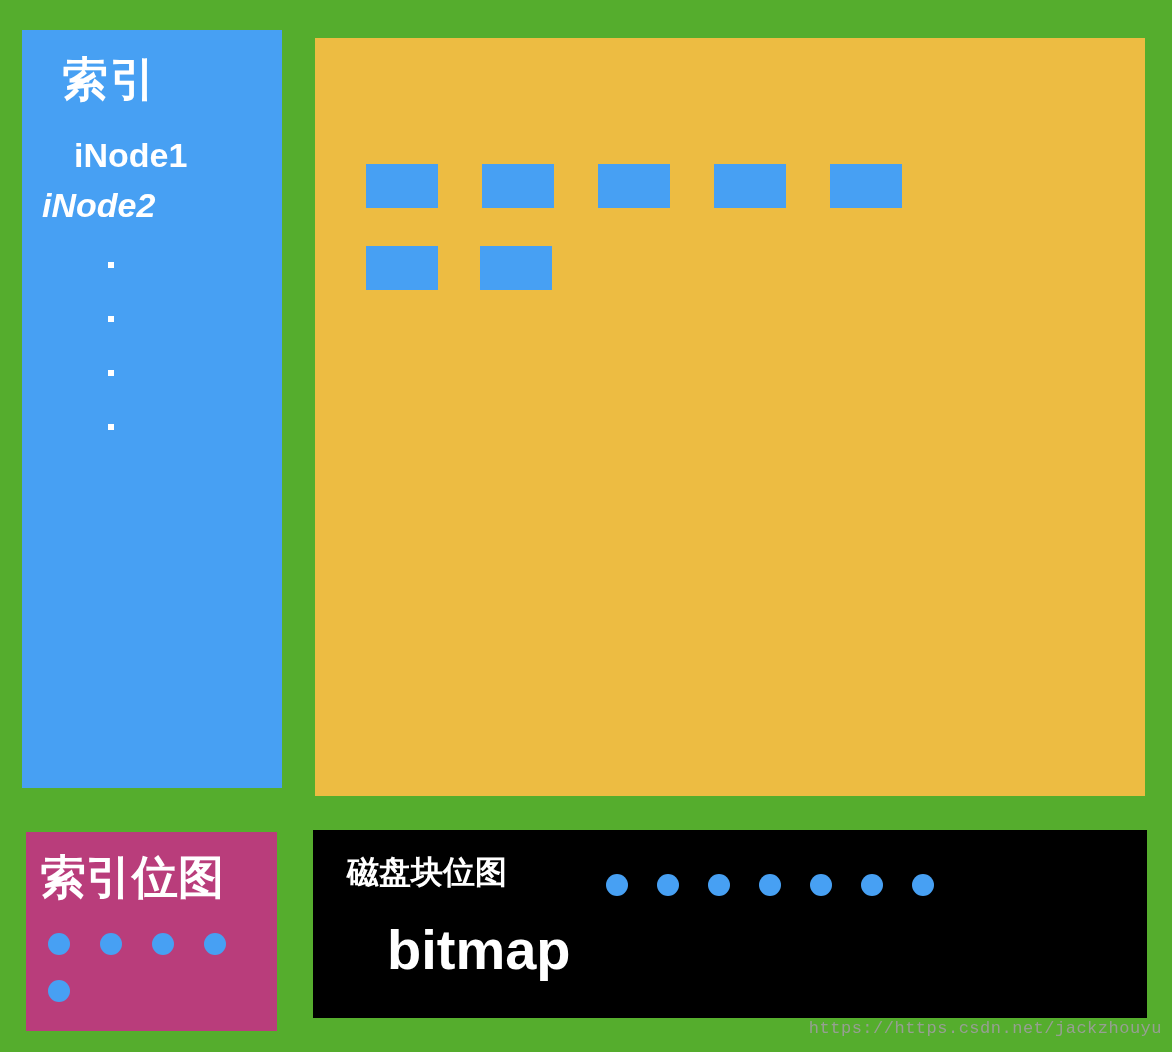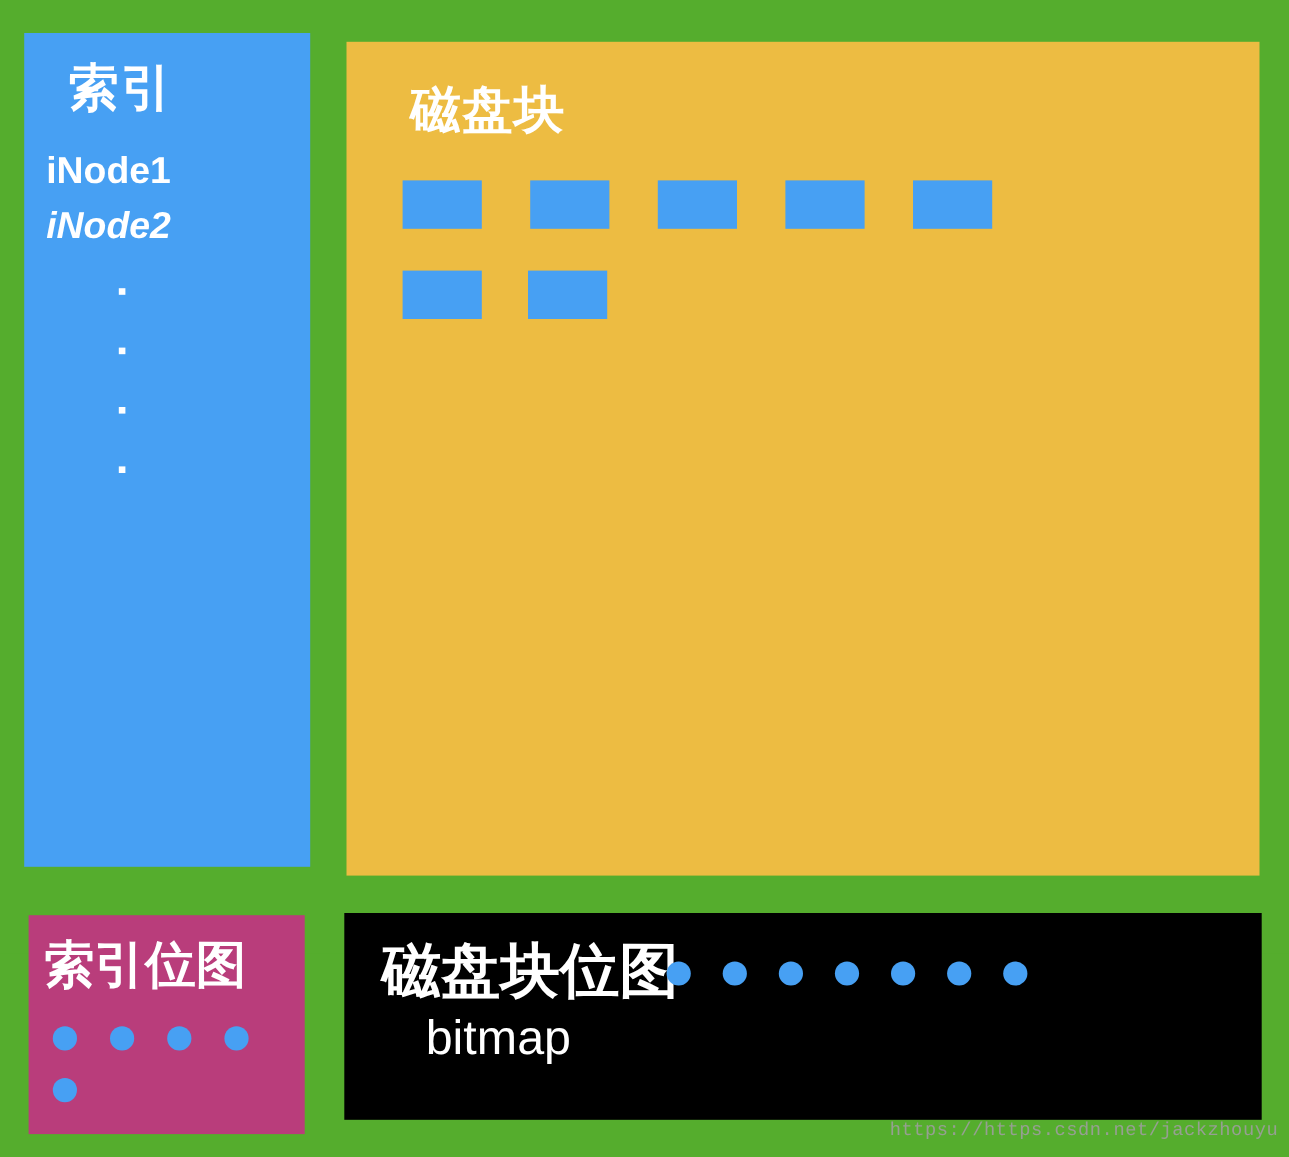--- a/index.html
+++ b/index.html
@@ -32,21 +32,21 @@
   .index-title{
     position:absolute;left:40px;top:26px;
     font-size:46px;font-weight:bold;color:var(--white);
     line-height:1;letter-spacing:2px;
   }
   .inode-item{
     position:absolute;left:20px;
     font-size:34px;font-weight:bold;color:var(--white);
     line-height:1;
   }
-  .inode-1{top:108px;}
+  .inode-1{top:108px;margin-left:32px;}
   .inode-2{top:158px;font-style:italic;}
   .vdots{
     position:absolute;left:86px;top:232px;
     display:flex;flex-direction:column;gap:48px;
   }
   .sq{width:6px;height:6px;background:var(--white);display:block;}
   
   .disk-panel{
     left:315px;top:38px;width:830px;height:758px;
     background:var(--yellow);
@@ -73,27 +73,27 @@
   .dot{width:22px;height:22px;border-radius:50%;background:var(--blue);display:block;}
   .pink-dot-row-1{position:absolute;left:22px;top:101px;display:flex;gap:30px;}
   .pink-dot-row-2{position:absolute;left:22px;top:148px;display:flex;gap:30px;}
   
   .disk-bitmap-panel{
     left:313px;top:830px;width:834px;height:188px;
     background:var(--black);
   }
   .disk-bitmap-title{
     position:absolute;left:34px;top:26px;
-    font-size:54px;font-weight:bold;color:var(--white);
+    font-size:32px;font-weight:bold;color:var(--white);
     line-height:1;
   }
   .black-dot-row{position:absolute;left:293px;top:44px;display:flex;gap:29px;}
   .bitmap-label{
     position:absolute;left:74px;top:92px;
-    font-size:44px;font-weight:normal;color:var(--white);
+    font-size:56px;font-weight:bold;color:var(--white);
     line-height:1;
   }
   
   .watermark{
     position:absolute;right:10px;top:1019px;
     font-family:"Liberation Mono", monospace;
     font-size:17px;color:var(--wm-gray);
     letter-spacing:0.5px;opacity:0.9;
     white-space:nowrap;
   }
@@ -109,21 +109,20 @@
     <div class="inode-item inode-2">iNode2</div>
     <div class="vdots">
         <span class="sq"></span>
         <span class="sq"></span>
         <span class="sq"></span>
         <span class="sq"></span>
       </div>
   </div>
 
   <div class="panel disk-panel">
-    <div class="disk-title">磁盘块</div>
     <div class="block-row block-row-1">
         <span class="disk-block"></span>
         <span class="disk-block"></span>
         <span class="disk-block"></span>
         <span class="disk-block"></span>
         <span class="disk-block"></span>
       </div>
     <div class="block-row block-row-2">
         <span class="disk-block"></span>
         <span class="disk-block"></span>

